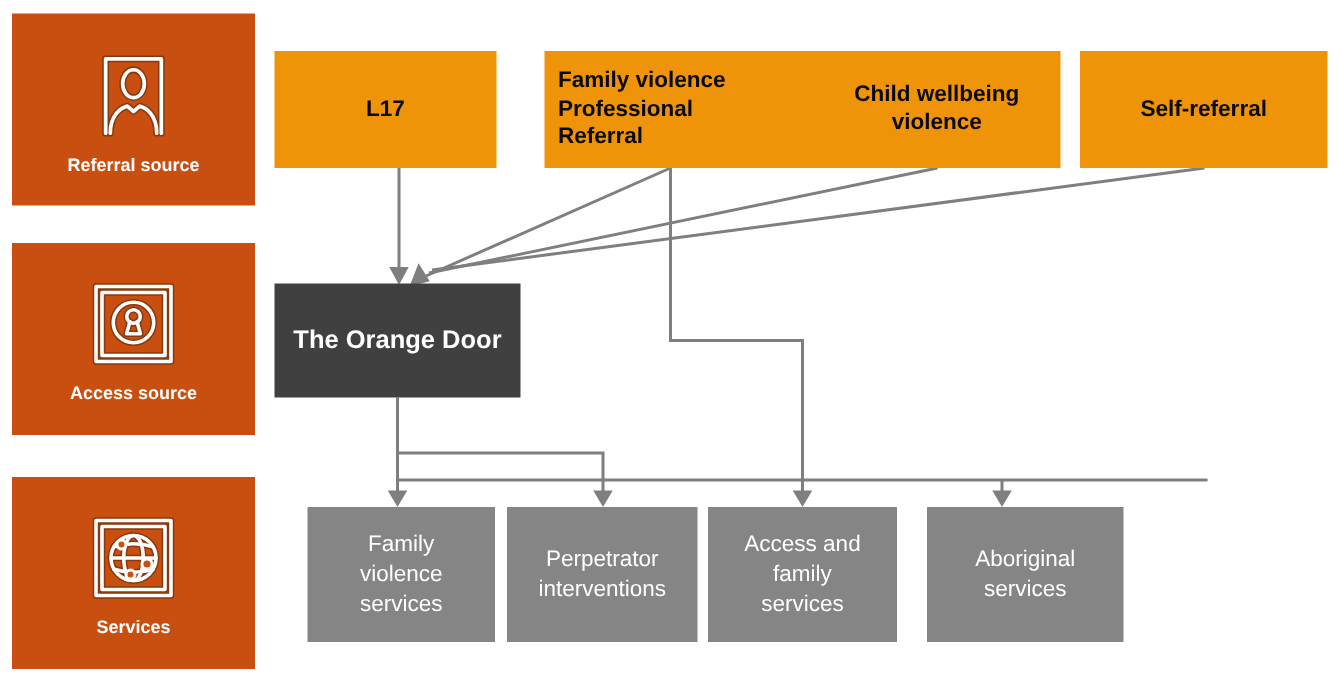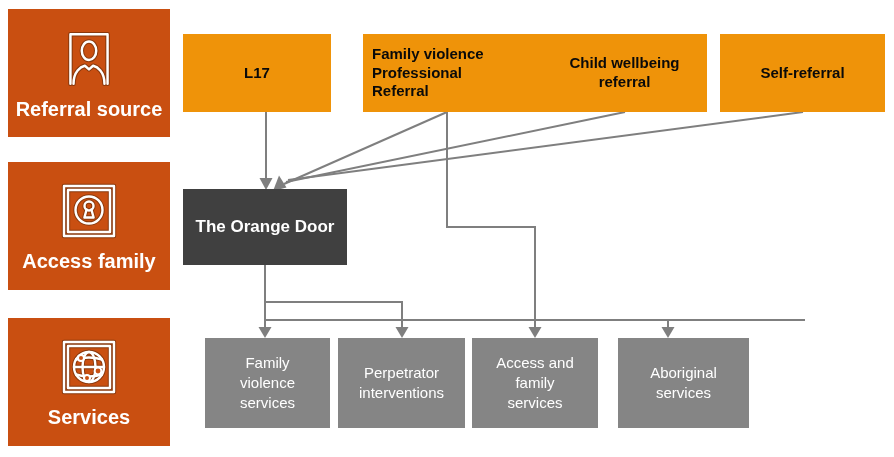--- a/index.html
+++ b/index.html
@@ -15,21 +15,21 @@
   .connectors line,.connectors polyline{stroke:var(--connector,#7F7F7F);stroke-width:2;fill:none;}
   .connectors polygon{fill:var(--connector,#7F7F7F);stroke:none;}
 
   
   .cat-box{
     position:absolute;left:8px;width:162px;height:128px;
     background:var(--category-box,#C94F11);
     display:flex;flex-direction:column;align-items:center;justify-content:center;
     gap:7px;color:var(--light-text,#fff);
   }
-  .cat-box .label{font-weight:bold;font-size:20px;text-align:center;}
+  .cat-box .label{font-weight:bold;font-size:12px;text-align:center;}
   .icon{display:block;}
   .icon use{fill:none;stroke-linecap:round;stroke-linejoin:round;}
   .icon use.under{stroke:#4a2309;stroke-width:4.4;opacity:.5;}
   .icon use.over{stroke:#ffffff;stroke-width:2.4;}
   .icon circle.node{fill:var(--category-box,#C94F11);stroke:#ffffff;stroke-width:2;}
 
   
   .src-box{
     position:absolute;top:34px;height:78px;
     background:var(--referral-box,#EF9309);
@@ -108,21 +108,21 @@
           <rect x="7" y="7" width="50" height="50"></rect>
           <rect x="11" y="11" width="42" height="42"></rect>
           <circle cx="32" cy="31" r="13.5"></circle>
           <circle cx="32" cy="27" r="4.5"></circle>
           <path d="M29.6,30.5 L27.4,38.5 L36.6,38.5 L34.4,30.5"></path>
         </g>
       </defs>
       <use href="#keyhole-paths" class="under"></use>
       <use href="#keyhole-paths" class="over"></use>
     </svg>
-    <div class="label">Access family</div>
+    <div class="label">Access source</div>
   </div>
 
   <div class="cat-box" style="top:318px">
     <svg class="icon" width="64" height="64" viewBox="0 0 64 64">
       <defs>
         <g id="globe-paths">
           <rect x="7" y="7" width="50" height="50"></rect>
           <rect x="11" y="11" width="42" height="42"></rect>
           <circle cx="32" cy="32" r="15"></circle>
           <ellipse cx="32" cy="32" rx="6.5" ry="15"></ellipse>
@@ -143,21 +143,21 @@
   <div class="src-box" style="left:183px;width:148px">
     <span>L17</span>
   </div>
   <div class="src-box align-left" style="left:363px;width:182px">
     <span>Family violence
 Professional
 Referral</span>
   </div>
   <div class="src-box" style="left:542px;width:165px">
     <span>Child wellbeing
-referral</span>
+violence</span>
   </div>
   <div class="src-box" style="left:720px;width:165px">
     <span>Self-referral</span>
   </div>
 
   <div class="door-box">
     <span>The Orange Door</span>
   </div>
 
   <div class="svc-box" style="left:205px;width:125px">

